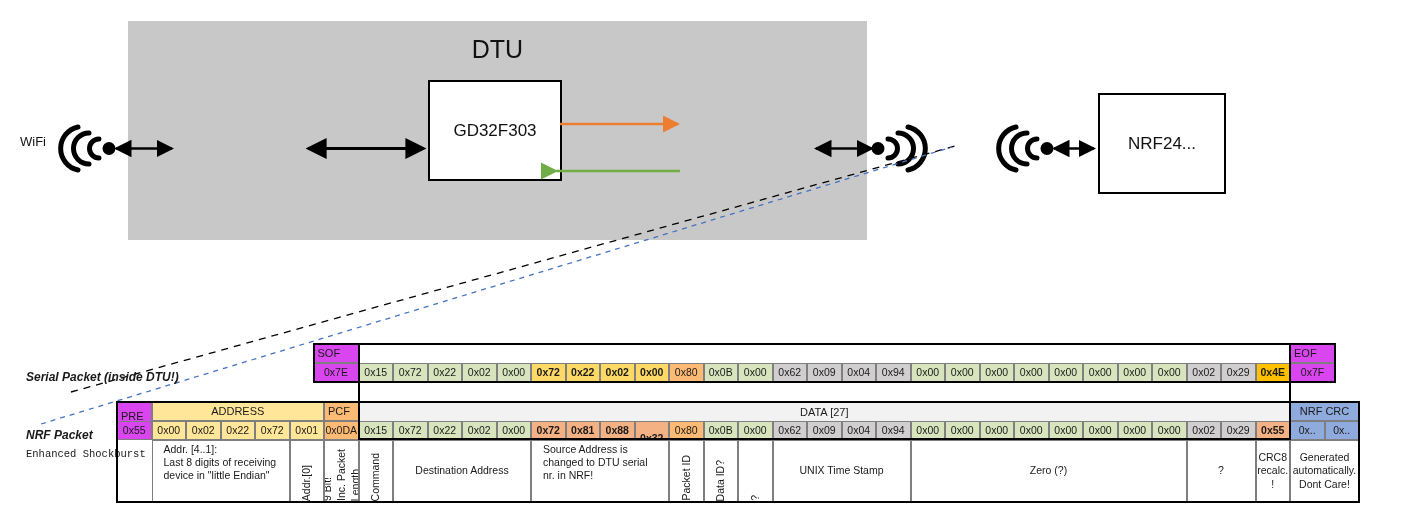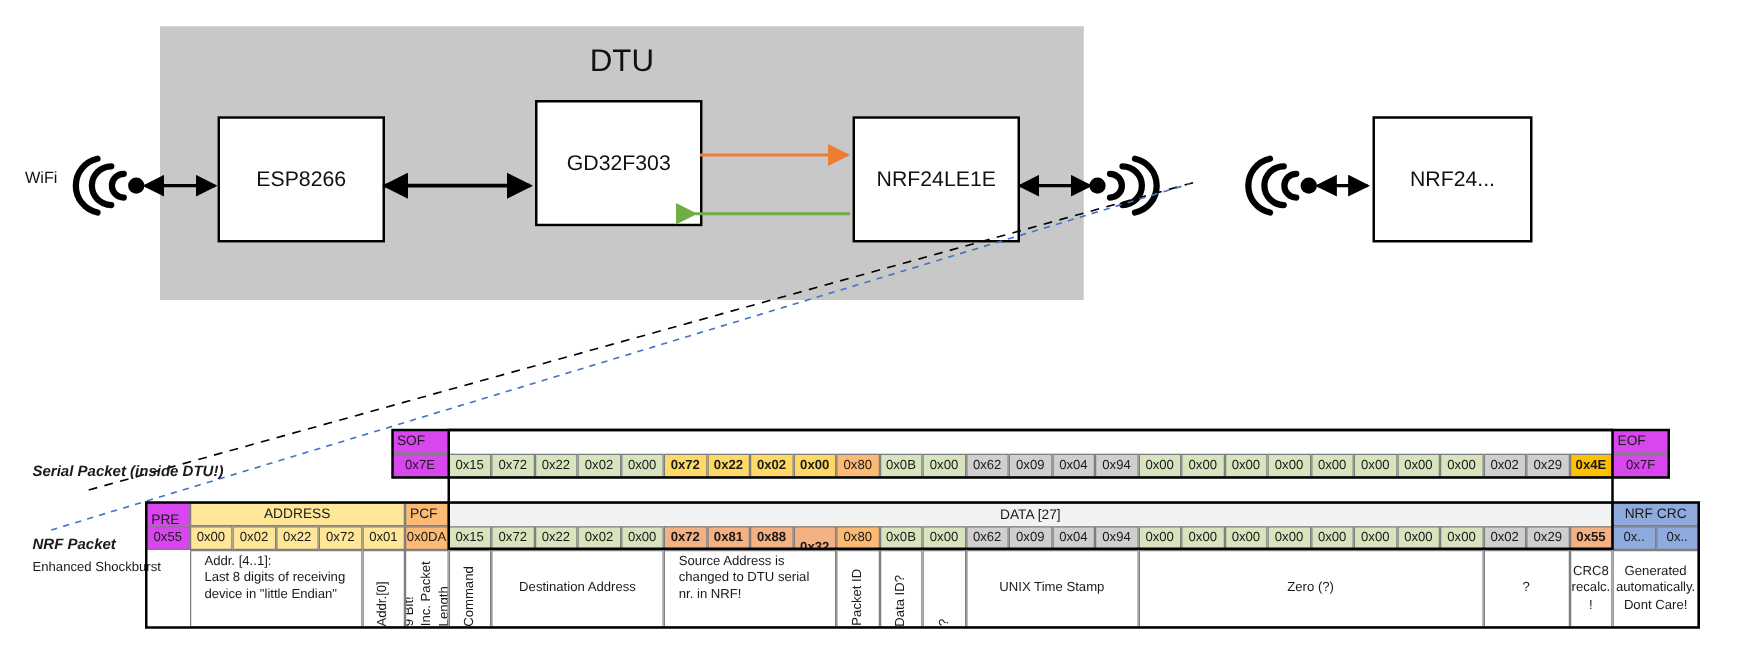--- a/index.html
+++ b/index.html
@@ -9,21 +9,21 @@
   #diagram{position:absolute;left:0;top:0;width:1406px;height:330px;}
   .encl{position:absolute;background:#c8c8c8;}
   .encl-title{position:absolute;left:0;right:0;text-align:center;font-size:25px;color:#111;font-family:"Liberation Sans",sans-serif;}
   .chip{position:absolute;background:#fff;border:2.5px solid #000;display:flex;align-items:center;justify-content:center;font-size:17px;color:#111;}
   .wifi-label{position:absolute;font-size:13px;color:#111;}
   svg.overlay{position:absolute;left:0;top:0;width:1406px;height:523px;pointer-events:none;}
 
   
   #packets{position:absolute;left:0;top:336px;width:1406px;height:187px;font-size:10.5px;}
   .rowlabel{position:absolute;font-weight:bold;font-style:italic;font-size:12px;white-space:nowrap;}
-  .sublabel{position:absolute;font-size:10.5px;white-space:nowrap;font-style:normal;font-weight:normal;}
+  .sublabel{position:absolute;font-size:10.5px;white-space:nowrap;font-style:normal;font-weight:normal;font-family:Liberation Mono, monospace;}
 
   .cell{position:absolute;box-sizing:border-box;border:1px solid #7f7f7f;
         display:flex;align-items:center;justify-content:center;
         font-size:10.5px;line-height:1.05;text-align:center;overflow:hidden;white-space:nowrap;}
   .hdr{font-size:11px;}
   .hdr.lft{justify-content:flex-start;padding-left:3px;}
   .b{font-weight:bold;}
 
   .c-gray{background:#d946ef;}
   .c-green{background:#d7e4bd;}
@@ -48,31 +48,25 @@
 </style>
 </head>
 <body>
 
 <div id="diagram">
 
   <div class="encl" style="left:128px;top:21px;width:739px;height:219px;">
     <div class="encl-title" style="top:14px;">DTU</div>
   </div>
 
-  <div class="chip" style="left:174px;top:93px;width:130px;height:97px;">
-      <span>ESP8266</span>
-    </div>
 
   <div class="chip" style="left:428px;top:80px;width:130px;height:97px;">
       <span>GD32F303</span>
     </div>
 
-  <div class="chip" style="left:682px;top:93px;width:130px;height:97px;">
-      <span>NRF24LE1E</span>
-    </div>
 
 
   <div class="chip" style="left:1098px;top:93px;width:124px;height:97px;align-items:center;">
       <span>NRF24...</span>
     </div>
 
   <div class="wifi-label" style="left:20px;top:134px;">WiFi</div>
 </div>
 
 <svg class="overlay" viewBox="0 0 1406 523">

